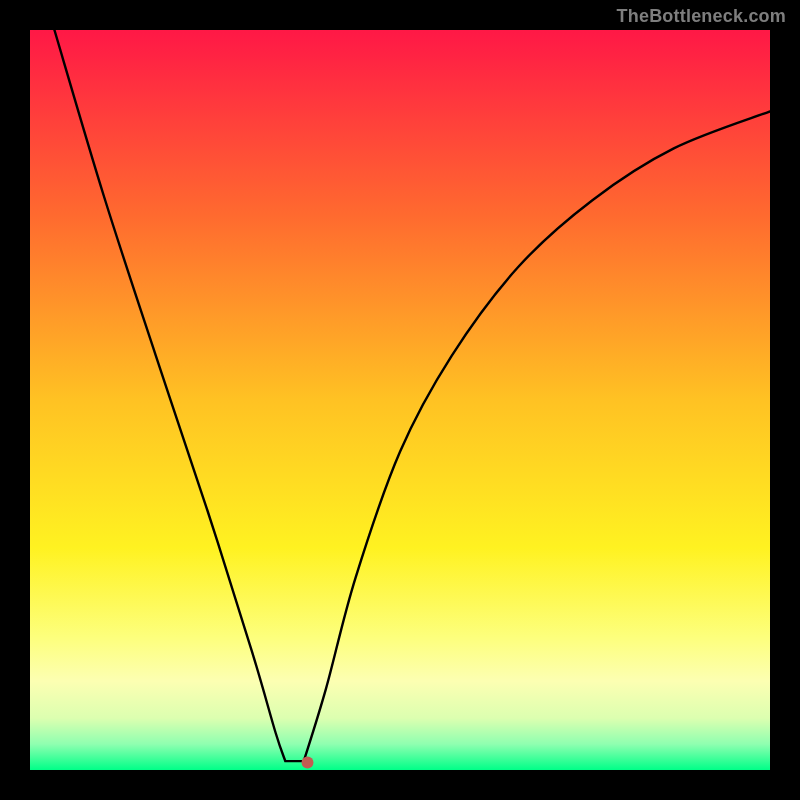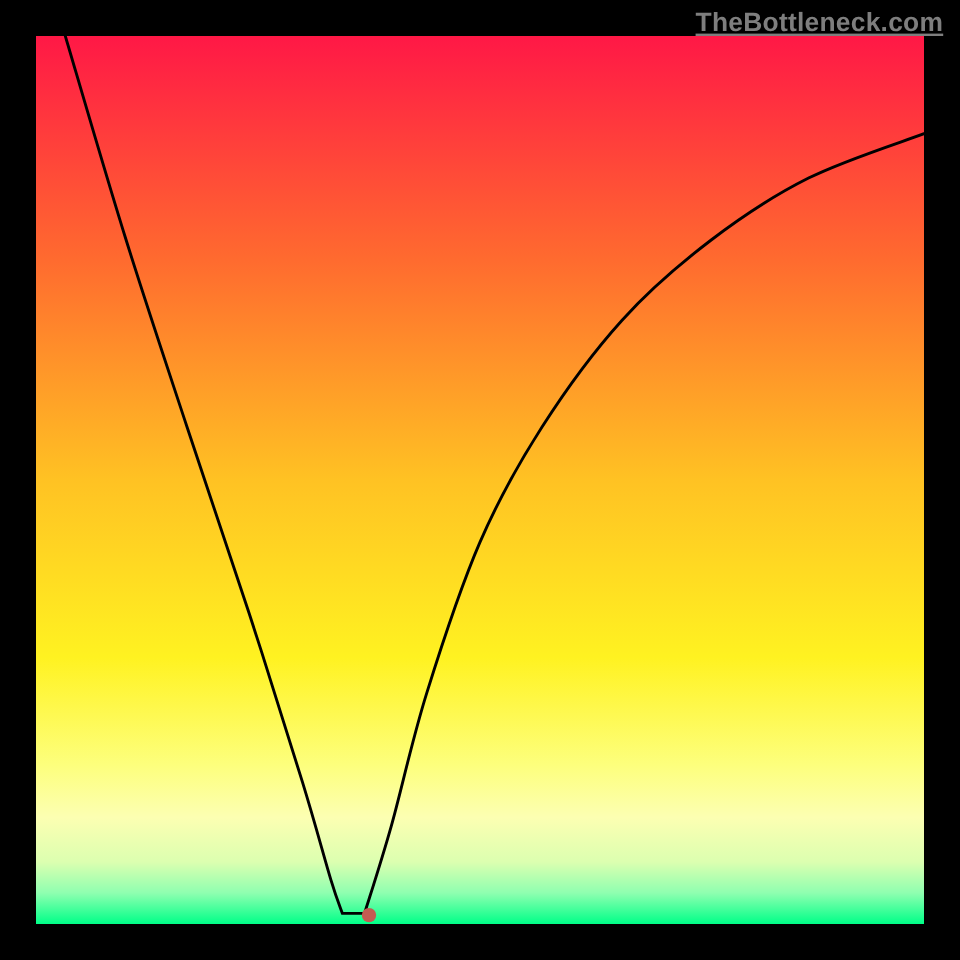--- a/index.html
+++ b/index.html
@@ -31,25 +31,24 @@
   }
   .curve-svg {
     position: absolute;
     inset: 0;
   }
   .watermark {
     position: absolute;
     top: 6px;
     right: 14px;
     color: #7e7e7e;
-    font-size: 22px;
+    font-size: 18px;
     font-weight: 600;
     letter-spacing: 0.2px;
     user-select: none;
-    text-decoration: underline;
   }
 </style>
 </head>
 <body>
 
 <div class="frame">
   <div class="watermark">TheBottleneck.com</div>
   <div class="plot">
     <svg class="gradient" viewBox="0 0 740 740" preserveAspectRatio="none">
       <defs>

